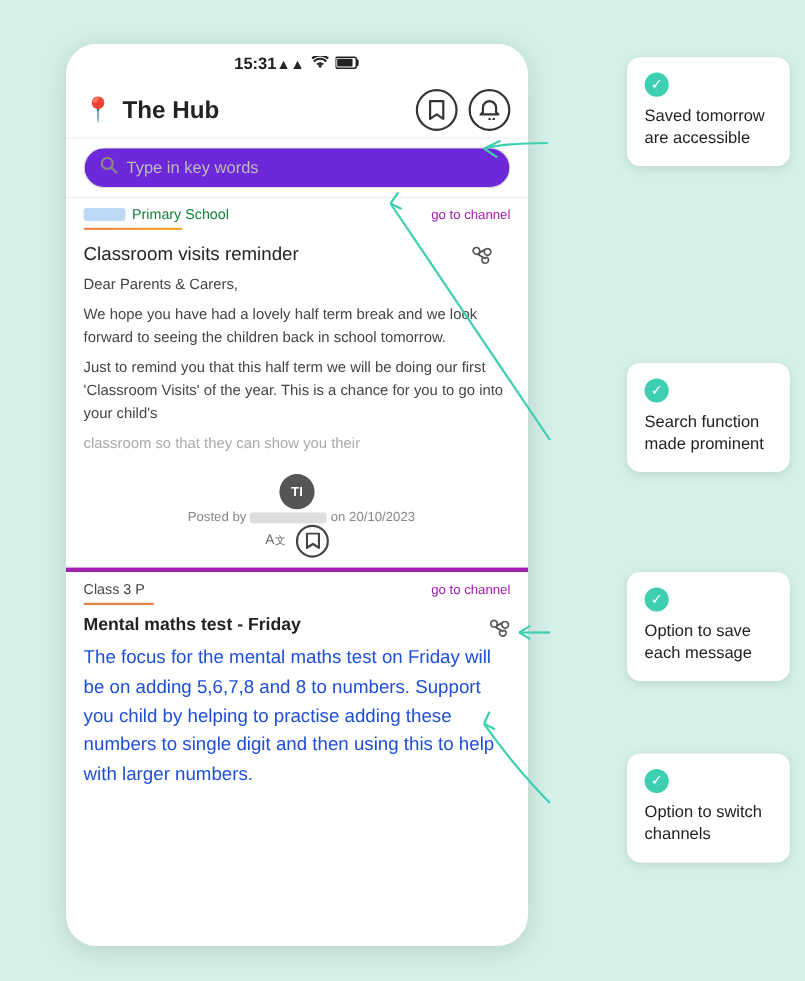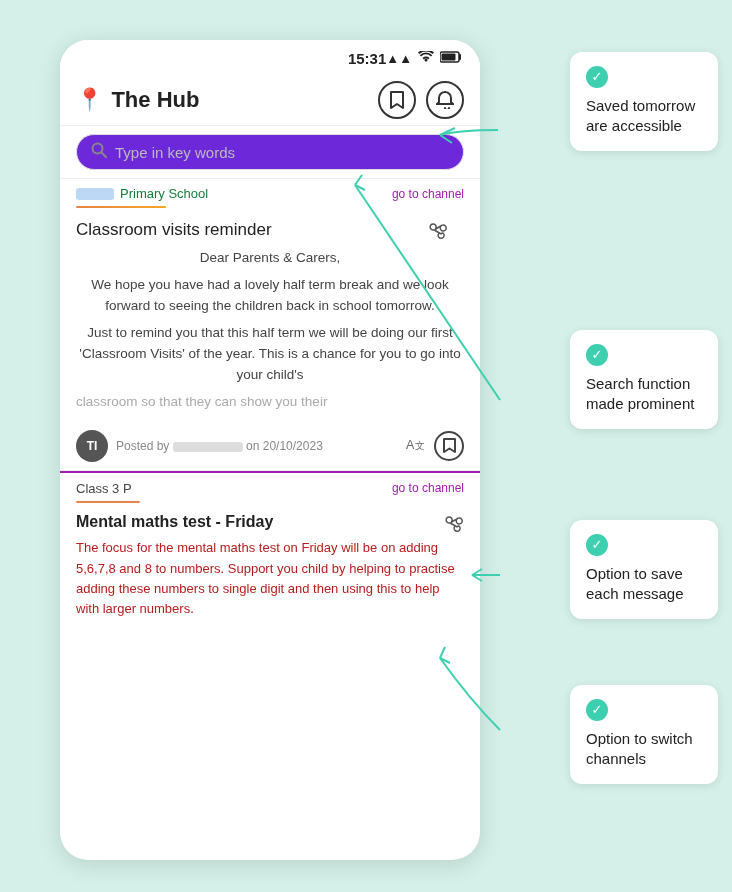--- a/index.html
+++ b/index.html
@@ -21,21 +21,21 @@
       height: 820px;
       background: #fff;
       border-radius: 28px;
       box-shadow: 0 4px 24px rgba(0,0,0,0.13);
       overflow: hidden;
     }
 
     
     .status-bar {
       display: flex;
-      justify-content: flex-end;
+      justify-content: center;
       align-items: center;
       padding: 10px 18px 6px;
       background: #fff;
     }
     .status-time {
       font-size: 15px;
       font-weight: 600;
       color: #222;
     }
     .status-icons {
@@ -163,21 +163,20 @@
       font-size: 17px;
       font-weight: 400;
       color: #222;
       margin-bottom: 8px;
     }
     .message-body {
       font-size: 13.5px;
       color: #444;
       line-height: 1.55;
       margin-bottom: 6px;
-      text-align: center;
     }
     .message-body-faded {
       font-size: 13.5px;
       color: #aaa;
       line-height: 1.55;
     }
     .share-icon-msg {
       position: absolute;
       right: 16px;
       top: 0;
@@ -190,20 +189,21 @@
     }
 
     
     .message-footer {
       display: flex;
       align-items: center;
       justify-content: space-between;
       padding: 8px 16px;
       border-bottom: 1.5px solid #eee;
       background: #fff;
+      flex-direction: column;
     }
     .avatar-circle {
       width: 32px;
       height: 32px;
       border-radius: 50%;
       background: #555;
       color: #fff;
       font-size: 12px;
       font-weight: 700;
       display: flex;
@@ -243,24 +243,25 @@
       align-items: center;
       justify-content: center;
       cursor: pointer;
       background: #fff;
       font-size: 14px;
     }
 
     
     .channel2-row {
       display: flex;
+      align-items: center;
       justify-content: space-between;
       padding: 8px 16px 3px;
       background: #fff;
-      border-top: 2px solid #a21caf;
+      border-top: 4px solid #a21caf;
     }
     .channel2-name {
       font-size: 13px;
       color: #444;
       font-weight: 500;
     }
     .channel2-underline {
       height: 2px;
       background: #e8834a;
       width: 64px;
@@ -271,22 +272,22 @@
       background: #fff;
       padding: 10px 16px 10px;
     }
     .message2-title {
       font-size: 16px;
       font-weight: 700;
       color: #222;
       margin-bottom: 7px;
     }
     .message2-body {
-      font-size: 13px;
-      color: #b91c1c;
+      font-size: 17px;
+      color: #1d4ed8;
       line-height: 1.55;
     }
     .message2-card-inner {
       position: relative;
     }
     .share-icon-msg2 {
       position: absolute;
       right: 0;
       top: 0;
       font-size: 17px;

